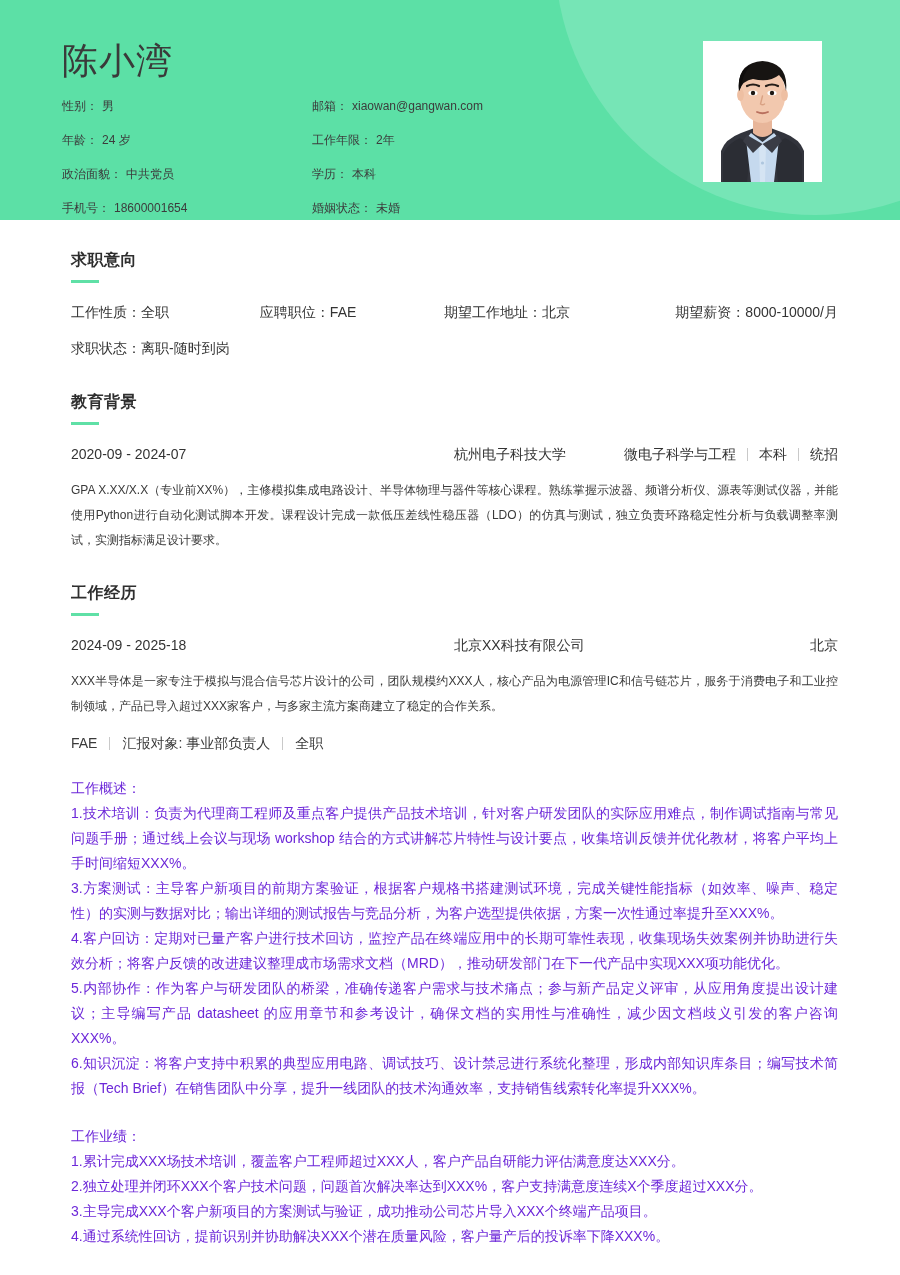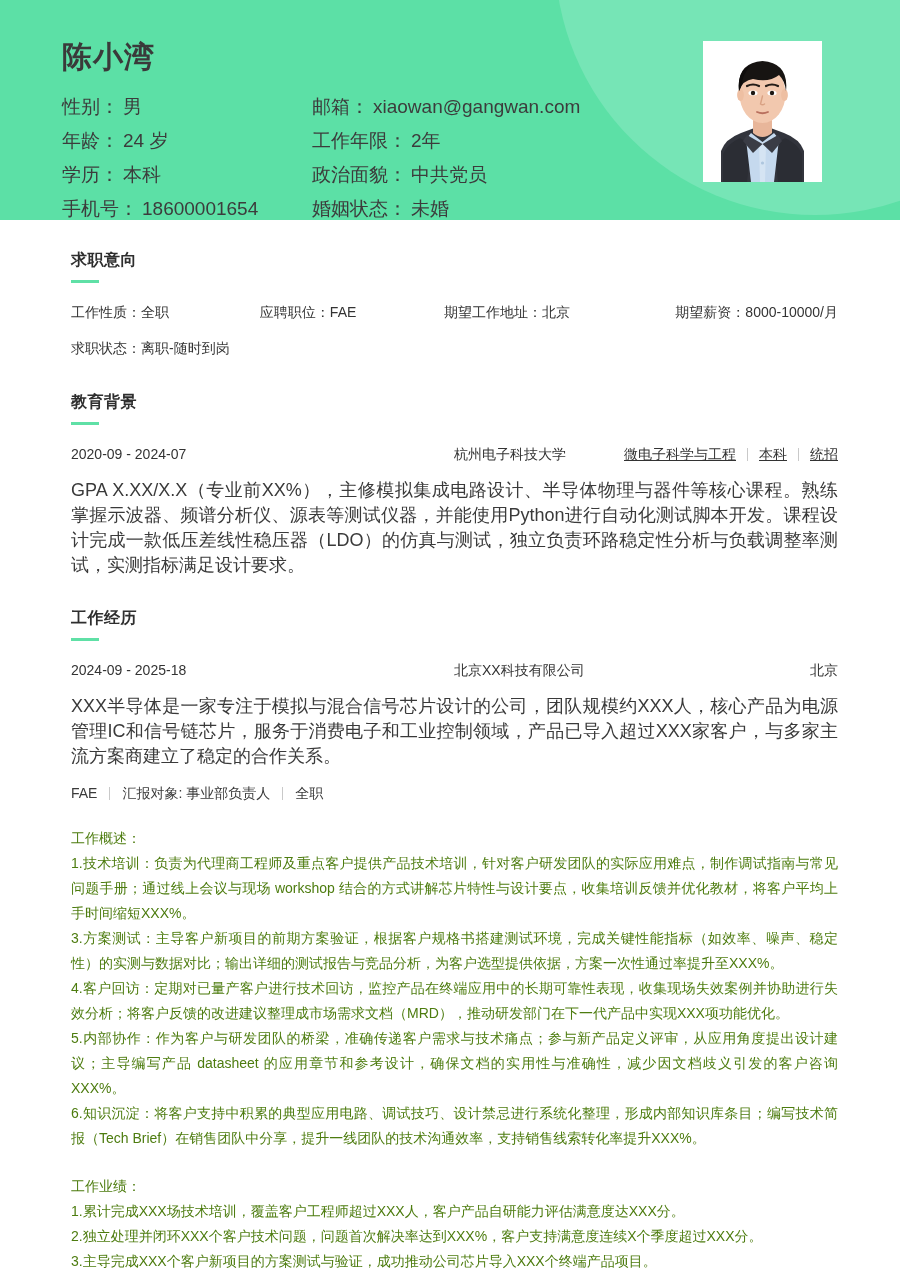--- a/index.html
+++ b/index.html
@@ -39,34 +39,34 @@
     background: #76E5B6;
     top: -595px;
     left: 505px;
   }
   .header-inner {
     position: relative;
     z-index: 3;
     padding: 38px 0 0 62px;
   }
   .name {
-    font-size: 30px;
-    font-weight: bold;
+    font-size: 36px;
+    font-weight: normal;
     color: #3a3a3a;
     letter-spacing: 1px;
     line-height: 1.25;
-    margin-bottom: 18px;
+    margin-bottom: 10px;
   }
   .meta-grid {
     display: grid;
     grid-template-columns: 250px auto;
     row-gap: 8px;
   }
   .meta-item {
-    font-size: 19px;
+    font-size: 12px;
     color: #3c3c3c;
     line-height: 26px;
     white-space: nowrap;
   }
   .meta-item .mk { letter-spacing: 0px; }
   .meta-item .mv { margin-left: 4px; }
 
   .photo {
     position: absolute;
     z-index: 4;
@@ -116,44 +116,44 @@
   .three-col {
     display: flex;
     align-items: baseline;
     font-size: 14px;
     line-height: 28px;
     color: #333333;
     gap: 48px;
   }
   .three-col .left { width: 335px; white-space: nowrap; }
   .three-col .mid { flex: 1; text-align: left; white-space: nowrap; }
-  .three-col .right { white-space: nowrap; text-align: right; text-decoration: underline; }
+  .three-col .right { white-space: nowrap; text-align: right; }
 
   .edu-tags { display: flex; align-items: baseline; gap: 0; white-space: nowrap; }
   .edu-tags .sep {
     display: inline-block;
     width: 1px;
     height: 13px;
     background: #c9c9c9;
     margin: 0 11px;
     position: relative;
     top: 2px;
   }
 
   .para {
-    font-size: 18px;
+    font-size: 12px;
     line-height: 25px;
     color: #3a3a3a;
     margin-top: 10px;
     text-align: justify;
   }
   .para-tight {
     font-size: 14px;
     line-height: 25px;
-    color: #4d7c0f;
+    color: #6d28d9;
     text-align: justify;
   }
 
   .role-line {
     display: flex;
     align-items: baseline;
     font-size: 14px;
     line-height: 26px;
     color: #3a3a3a;
     margin-top: 11px;
@@ -194,24 +194,24 @@
       </div>
 
       <div class="meta-item">
         <span class="mk">年龄：</span><span class="mv">24 岁</span>
       </div>
       <div class="meta-item">
         <span class="mk">工作年限：</span><span class="mv">2年</span>
       </div>
 
       <div class="meta-item">
+        <span class="mk">政治面貌：</span><span class="mv">中共党员</span>
+      </div>
+      <div class="meta-item">
         <span class="mk">学历：</span><span class="mv">本科</span>
-      </div>
-      <div class="meta-item">
-        <span class="mk">政治面貌：</span><span class="mv">中共党员</span>
       </div>
 
       <div class="meta-item">
         <span class="mk">手机号：</span><span class="mv">18600001654</span>
       </div>
       <div class="meta-item">
         <span class="mk">婚姻状态：</span><span class="mv">未婚</span>
       </div>
     </div>
   </div>

